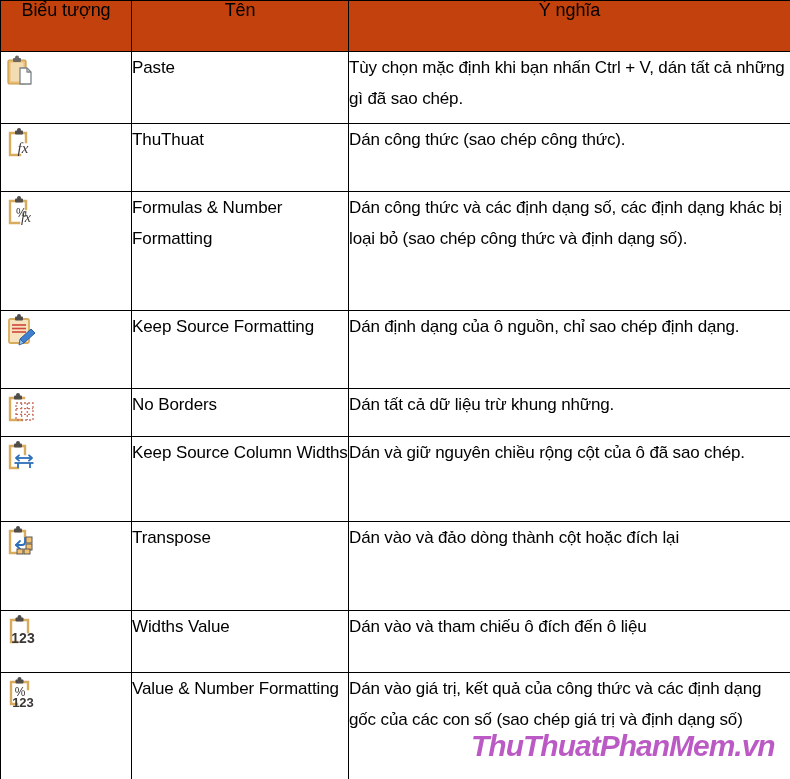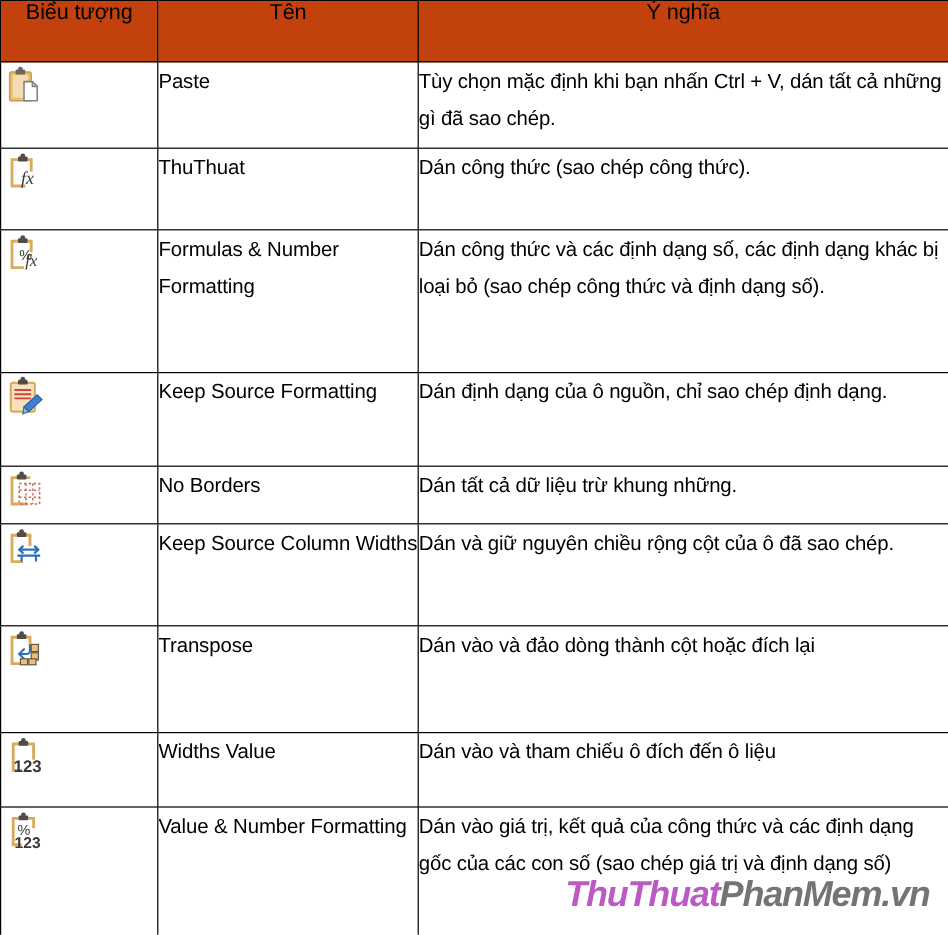--- a/index.html
+++ b/index.html
@@ -79,21 +79,21 @@
     font-family: "Liberation Sans", sans-serif;
     font-size: 30px;
     font-weight: bold;
     font-style: italic;
     letter-spacing: -1px;
     white-space: nowrap;
     pointer-events: none;
     opacity: 0.72;
   }
   #watermark .wm-a { color: #a21caf; }
-  #watermark .wm-b { color: #404040; }
+  #watermark .wm-b { color: #a21caf; }
 </style>
 </head>
 <body>
 
 <table id="paste-table">
   <colgroup>
     <col class="col-icon">
     <col class="col-name">
     <col class="col-mean">
   </colgroup>

